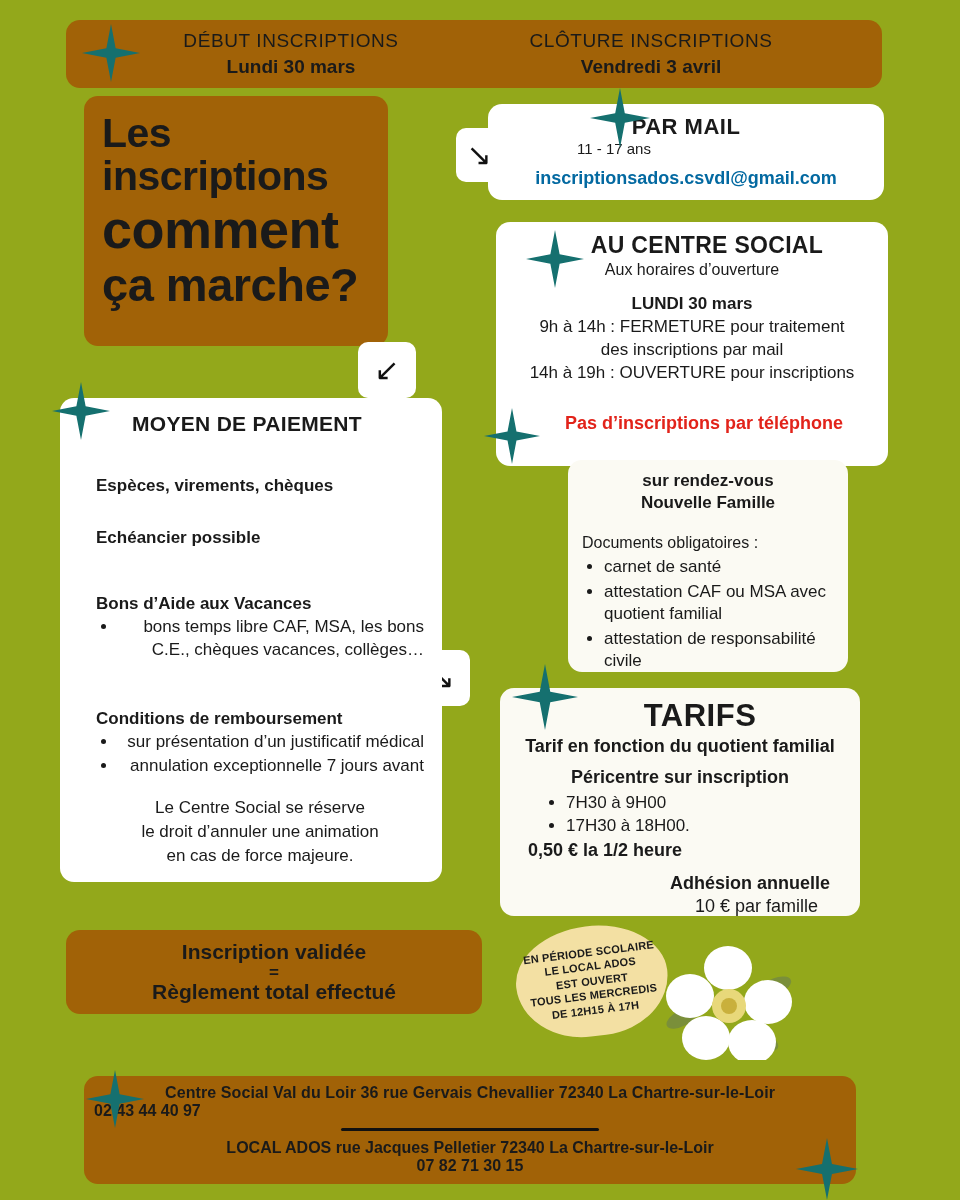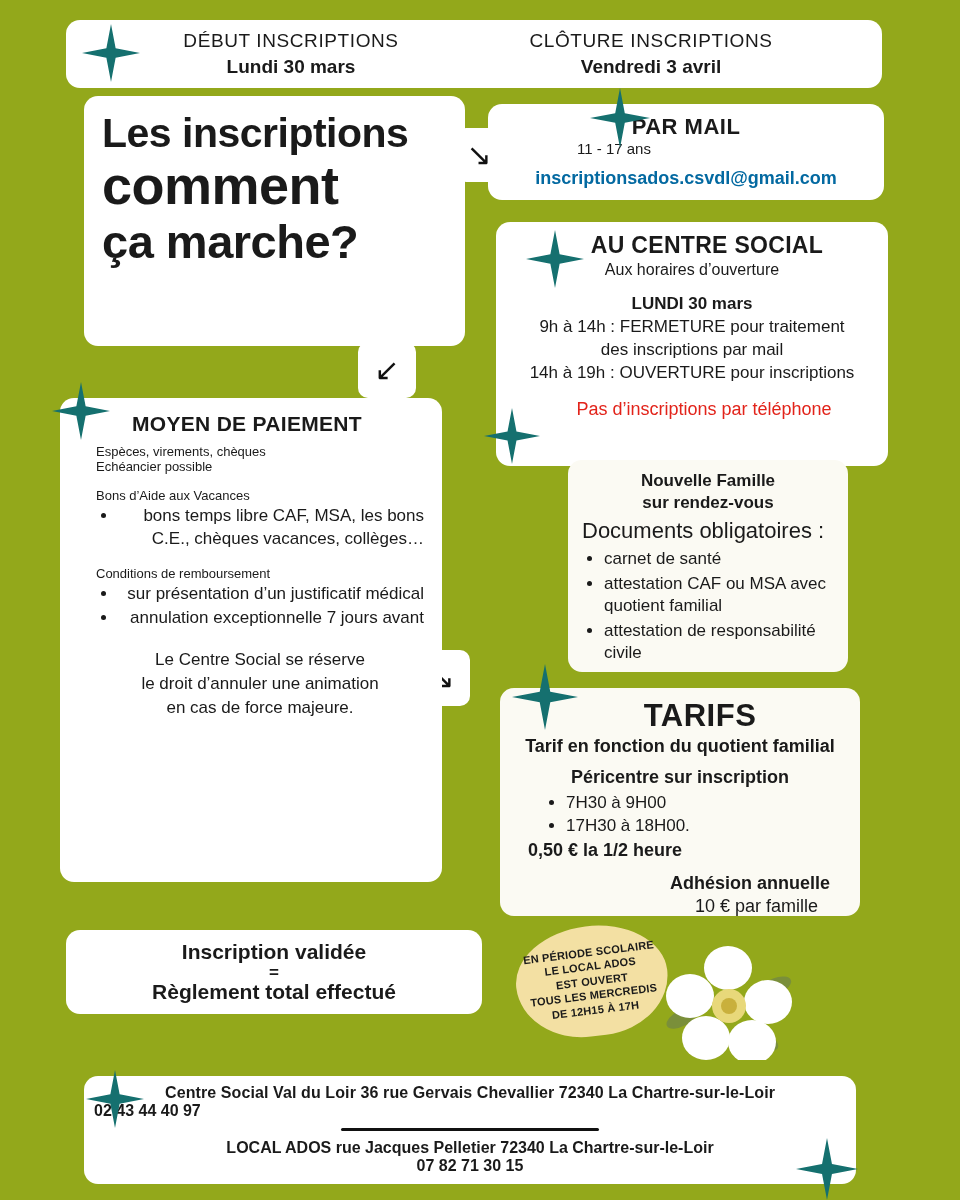--- a/index.html
+++ b/index.html
@@ -18,21 +18,21 @@
   .page {
     position: relative;
     width: 960px;
     height: 1200px;
   }
   .box {
     position: absolute;
     box-sizing: border-box;
   }
   .cream {
-    background: #ffffff;
+    background: #a16207;
     border-radius: 14px;
   }
   .white {
     background: #ffffff;
     border-radius: 14px;
   }
   .offwhite {
     background: #fbfaf3;
     border-radius: 14px;
   }
@@ -63,21 +63,21 @@
   }
   #top-banner .col {
     position: absolute;
     text-align: center;
   }
   #top-banner .l1 { font-size: 19px; letter-spacing: .6px; }
   #top-banner .l2 { font-size: 19px; font-weight: bold; margin-top: 4px; }
 
   
   #title-box {
-    left: 84px; top: 96px; width: 381px; height: 250px;
+    left: 84px; top: 96px; width: 304px; height: 250px;
     padding: 16px 18px;
   }
   #title-box .tl {
     font-weight: bold;
     line-height: 1.06;
     letter-spacing: -0.5px;
   }
   #title-box .t1 { font-size: 41px; }
   #title-box .t2 { font-size: 54px; margin-top: 2px; }
   #title-box .t3 { font-size: 47px; margin-top: 2px; }
@@ -93,41 +93,41 @@
 
   
   #centre-box {
     left: 496px; top: 222px; width: 392px; height: 244px;
     padding: 10px 12px;
   }
   #centre-title { font-size: 23px; font-weight: bold; text-align: center; letter-spacing: .3px; padding-left: 30px;}
   #centre-sub { font-size: 16px; text-align: center; margin-top: 2px; }
   #centre-lines { margin-top: 14px; text-align: center; font-size: 17px; line-height: 1.35; }
   #centre-lines .b { font-weight: bold; }
-  #centre-note { font-size: 18px; font-weight: normal; color: #e2231a; text-align: center; margin-top: 14px; padding-left: 24px;}
+  #centre-note { font-size: 18px; font-weight: bold; color: #e2231a; text-align: center; margin-top: 28px; padding-left: 24px;}
 
   
   #paiement-box {
     left: 60px; top: 398px; width: 382px; height: 484px;
     padding: 14px 18px 10px 36px;
   }
   #paiement-title { font-size: 21px; font-weight: bold; letter-spacing: .3px; padding-left: 36px; }
-  #paiement-box .h { font-weight: normal; font-size: 13px; }
+  #paiement-box .h { font-weight: bold; font-size: 17px; margin-top: 32px; }
   #paiement-box ul { margin: 2px 0 0 0; padding-left: 22px; text-align: right; }
   #paiement-box li { font-size: 17px; line-height: 1.35; margin-bottom: 1px; }
   #paiement-box .gap { height: 14px; }
   #paiement-closing { font-size: 17px; line-height: 1.42; text-align: center; margin-top: 18px; }
 
   
   #famille-box {
     left: 568px; top: 460px; width: 280px; height: 212px;
     padding: 10px 14px;
   }
   #famille-box .c { text-align: center; font-size: 17px; font-weight: bold; line-height: 1.3; }
-  #famille-box .d { font-size: 22px; margin-top: 4px; }
+  #famille-box .d { font-size: 16px; margin-top: 20px; }
   #famille-box ul { margin: 4px 0 0 0; padding-left: 22px; }
   #famille-box li { font-size: 17px; line-height: 1.32; margin-bottom: 2px; }
 
   
   #tarifs-box {
     left: 500px; top: 688px; width: 360px; height: 228px;
     padding: 10px 14px;
   }
   #tarifs-title { font-size: 31px; font-weight: bold; text-align: center; letter-spacing: .5px; padding-left: 40px; }
   #tarifs-sub { font-size: 18px; font-weight: bold; text-align: center; margin-top: 2px; }
@@ -252,22 +252,22 @@
     </ul>
     <div id="paiement-closing">
       <div>Le Centre Social se réserve</div>
       <div>le droit d’annuler une animation</div>
       <div>en cas de force majeure.</div>
     </div>
   </div>
   <div class="star" style="left:52px; top:382px; width:58px; height:58px;"></div>
 
   <div class="box offwhite" id="famille-box">
+    <div class="c">sur rendez-vous</div>
     <div class="c">Nouvelle Famille</div>
-    <div class="c">sur rendez-vous</div>
     <div class="d">Documents obligatoires :</div>
     <ul>
       <li>carnet de santé</li>
       <li>attestation CAF ou MSA avec quotient familial</li>
       <li>attestation de responsabilité civile</li>
     </ul>
   </div>
 
   <div class="box offwhite" id="tarifs-box">
     <div id="tarifs-title">TARIFS</div>

